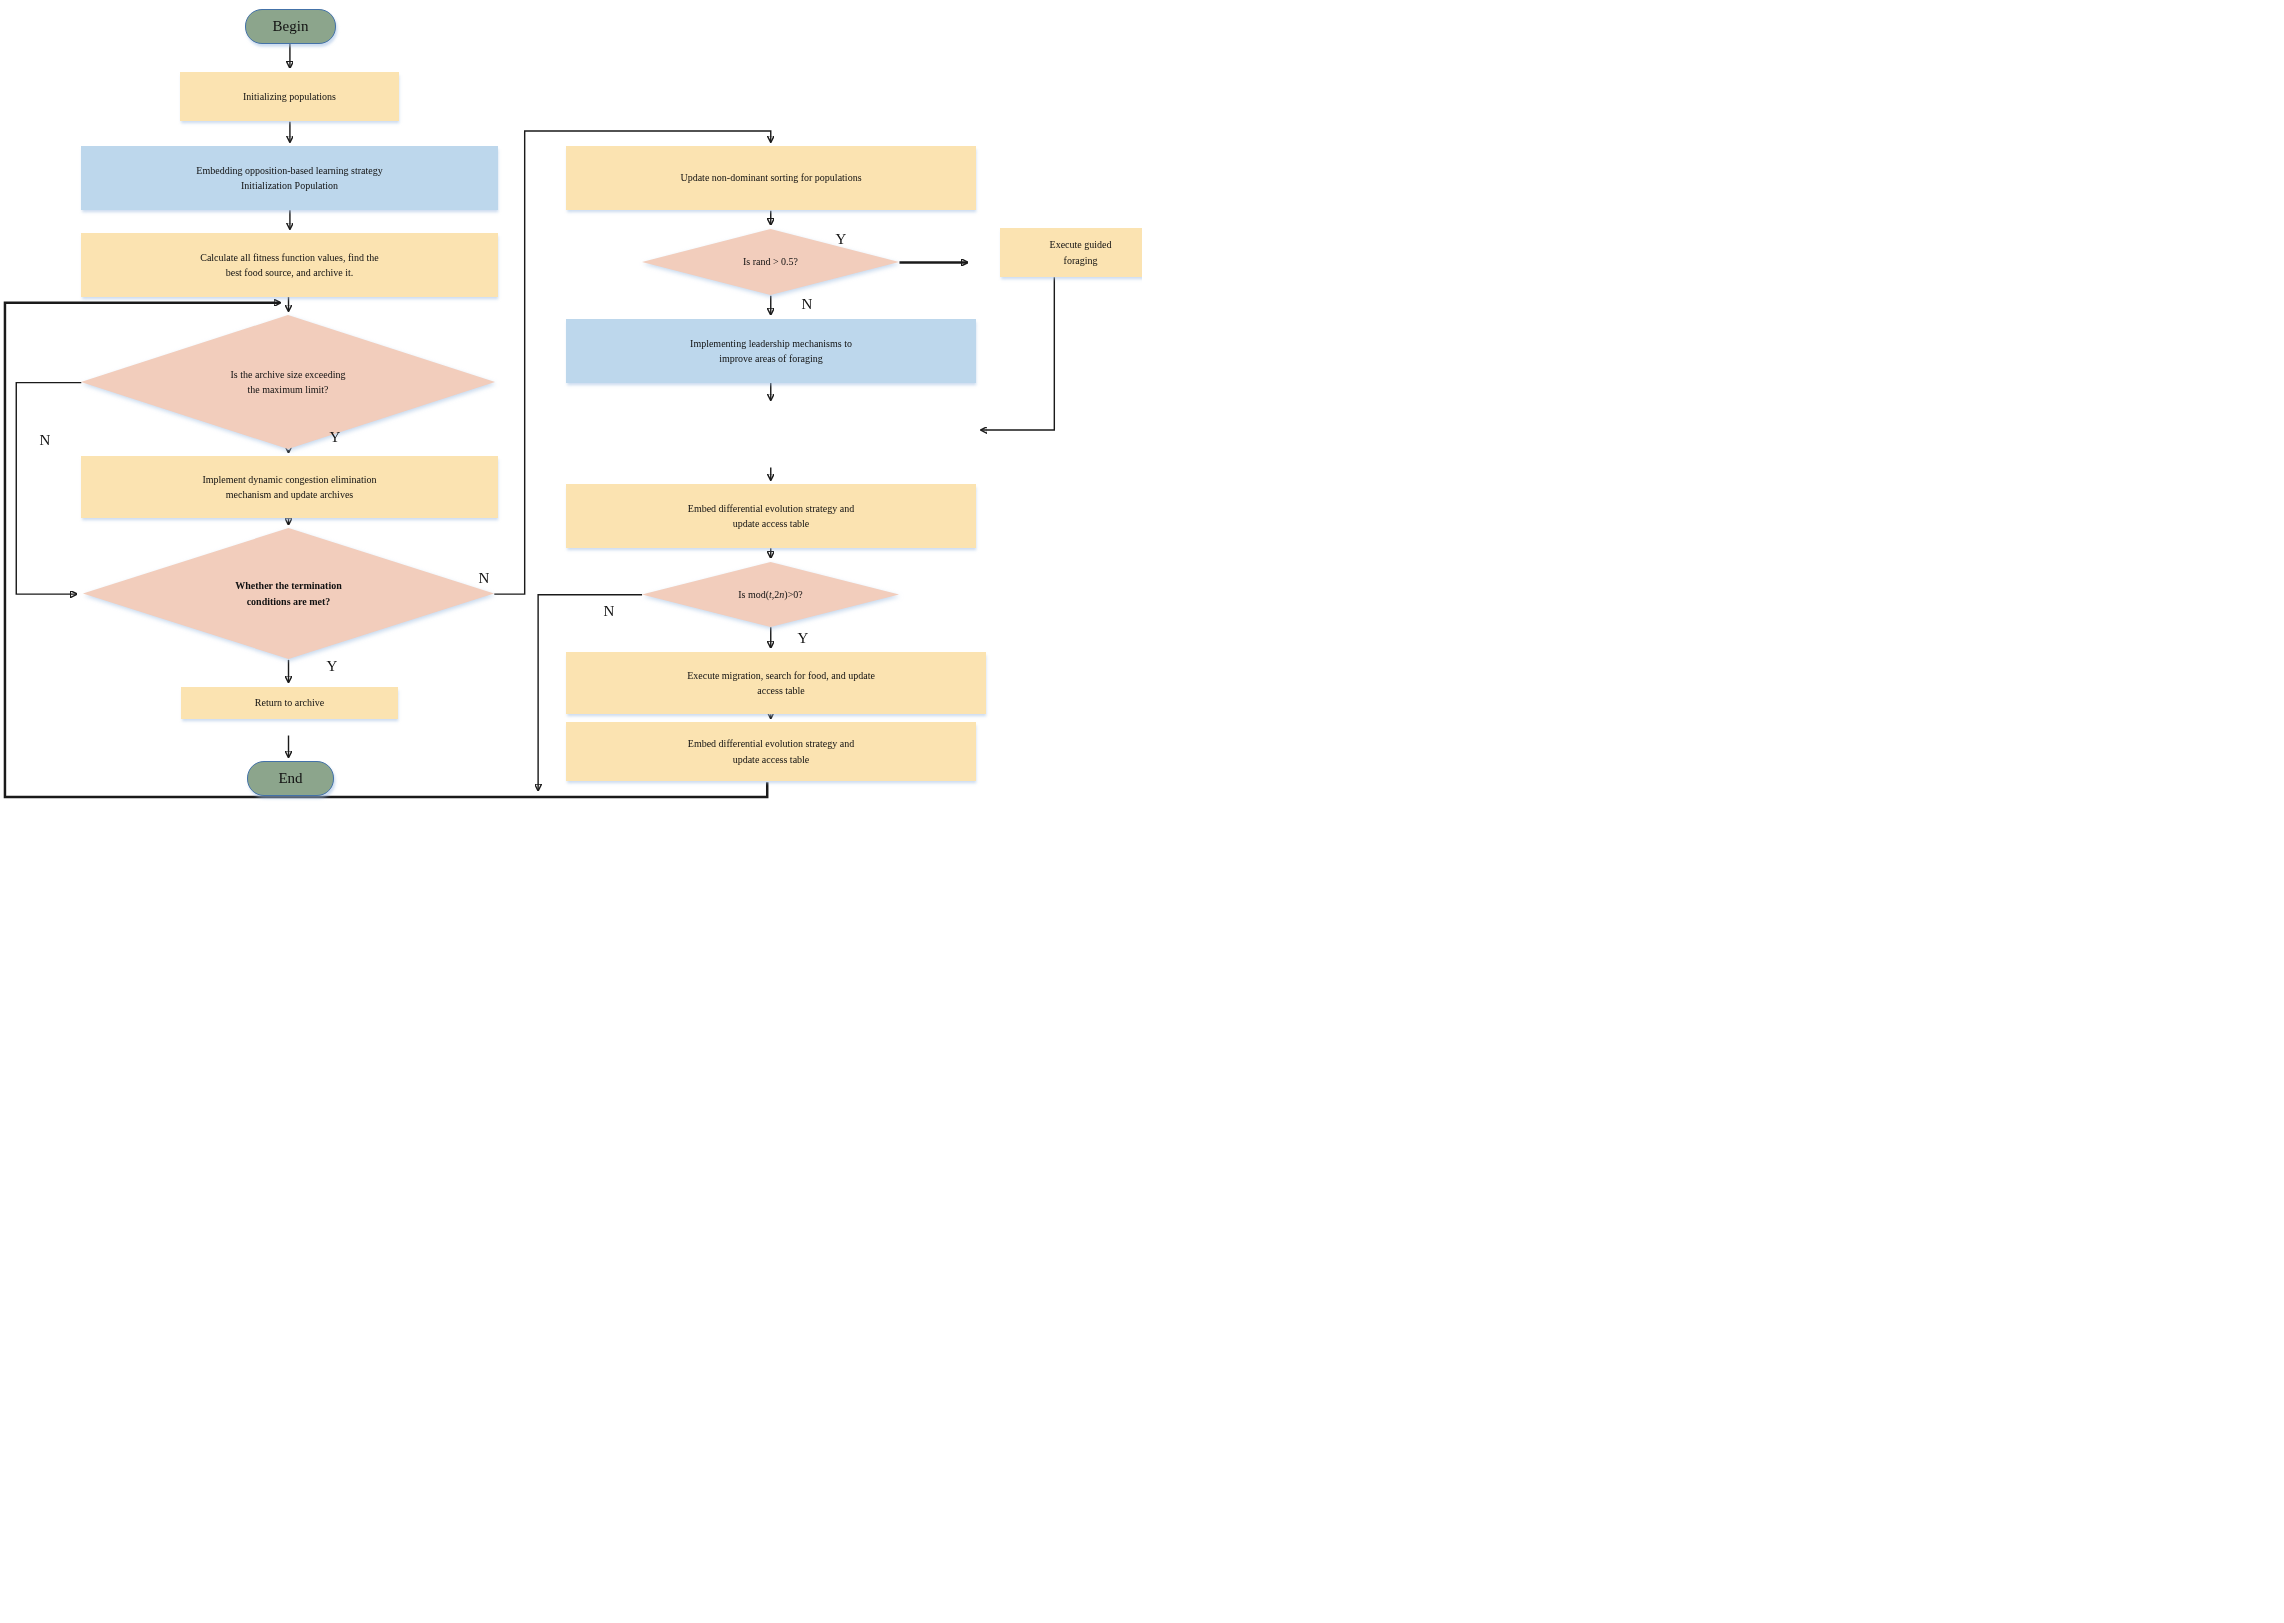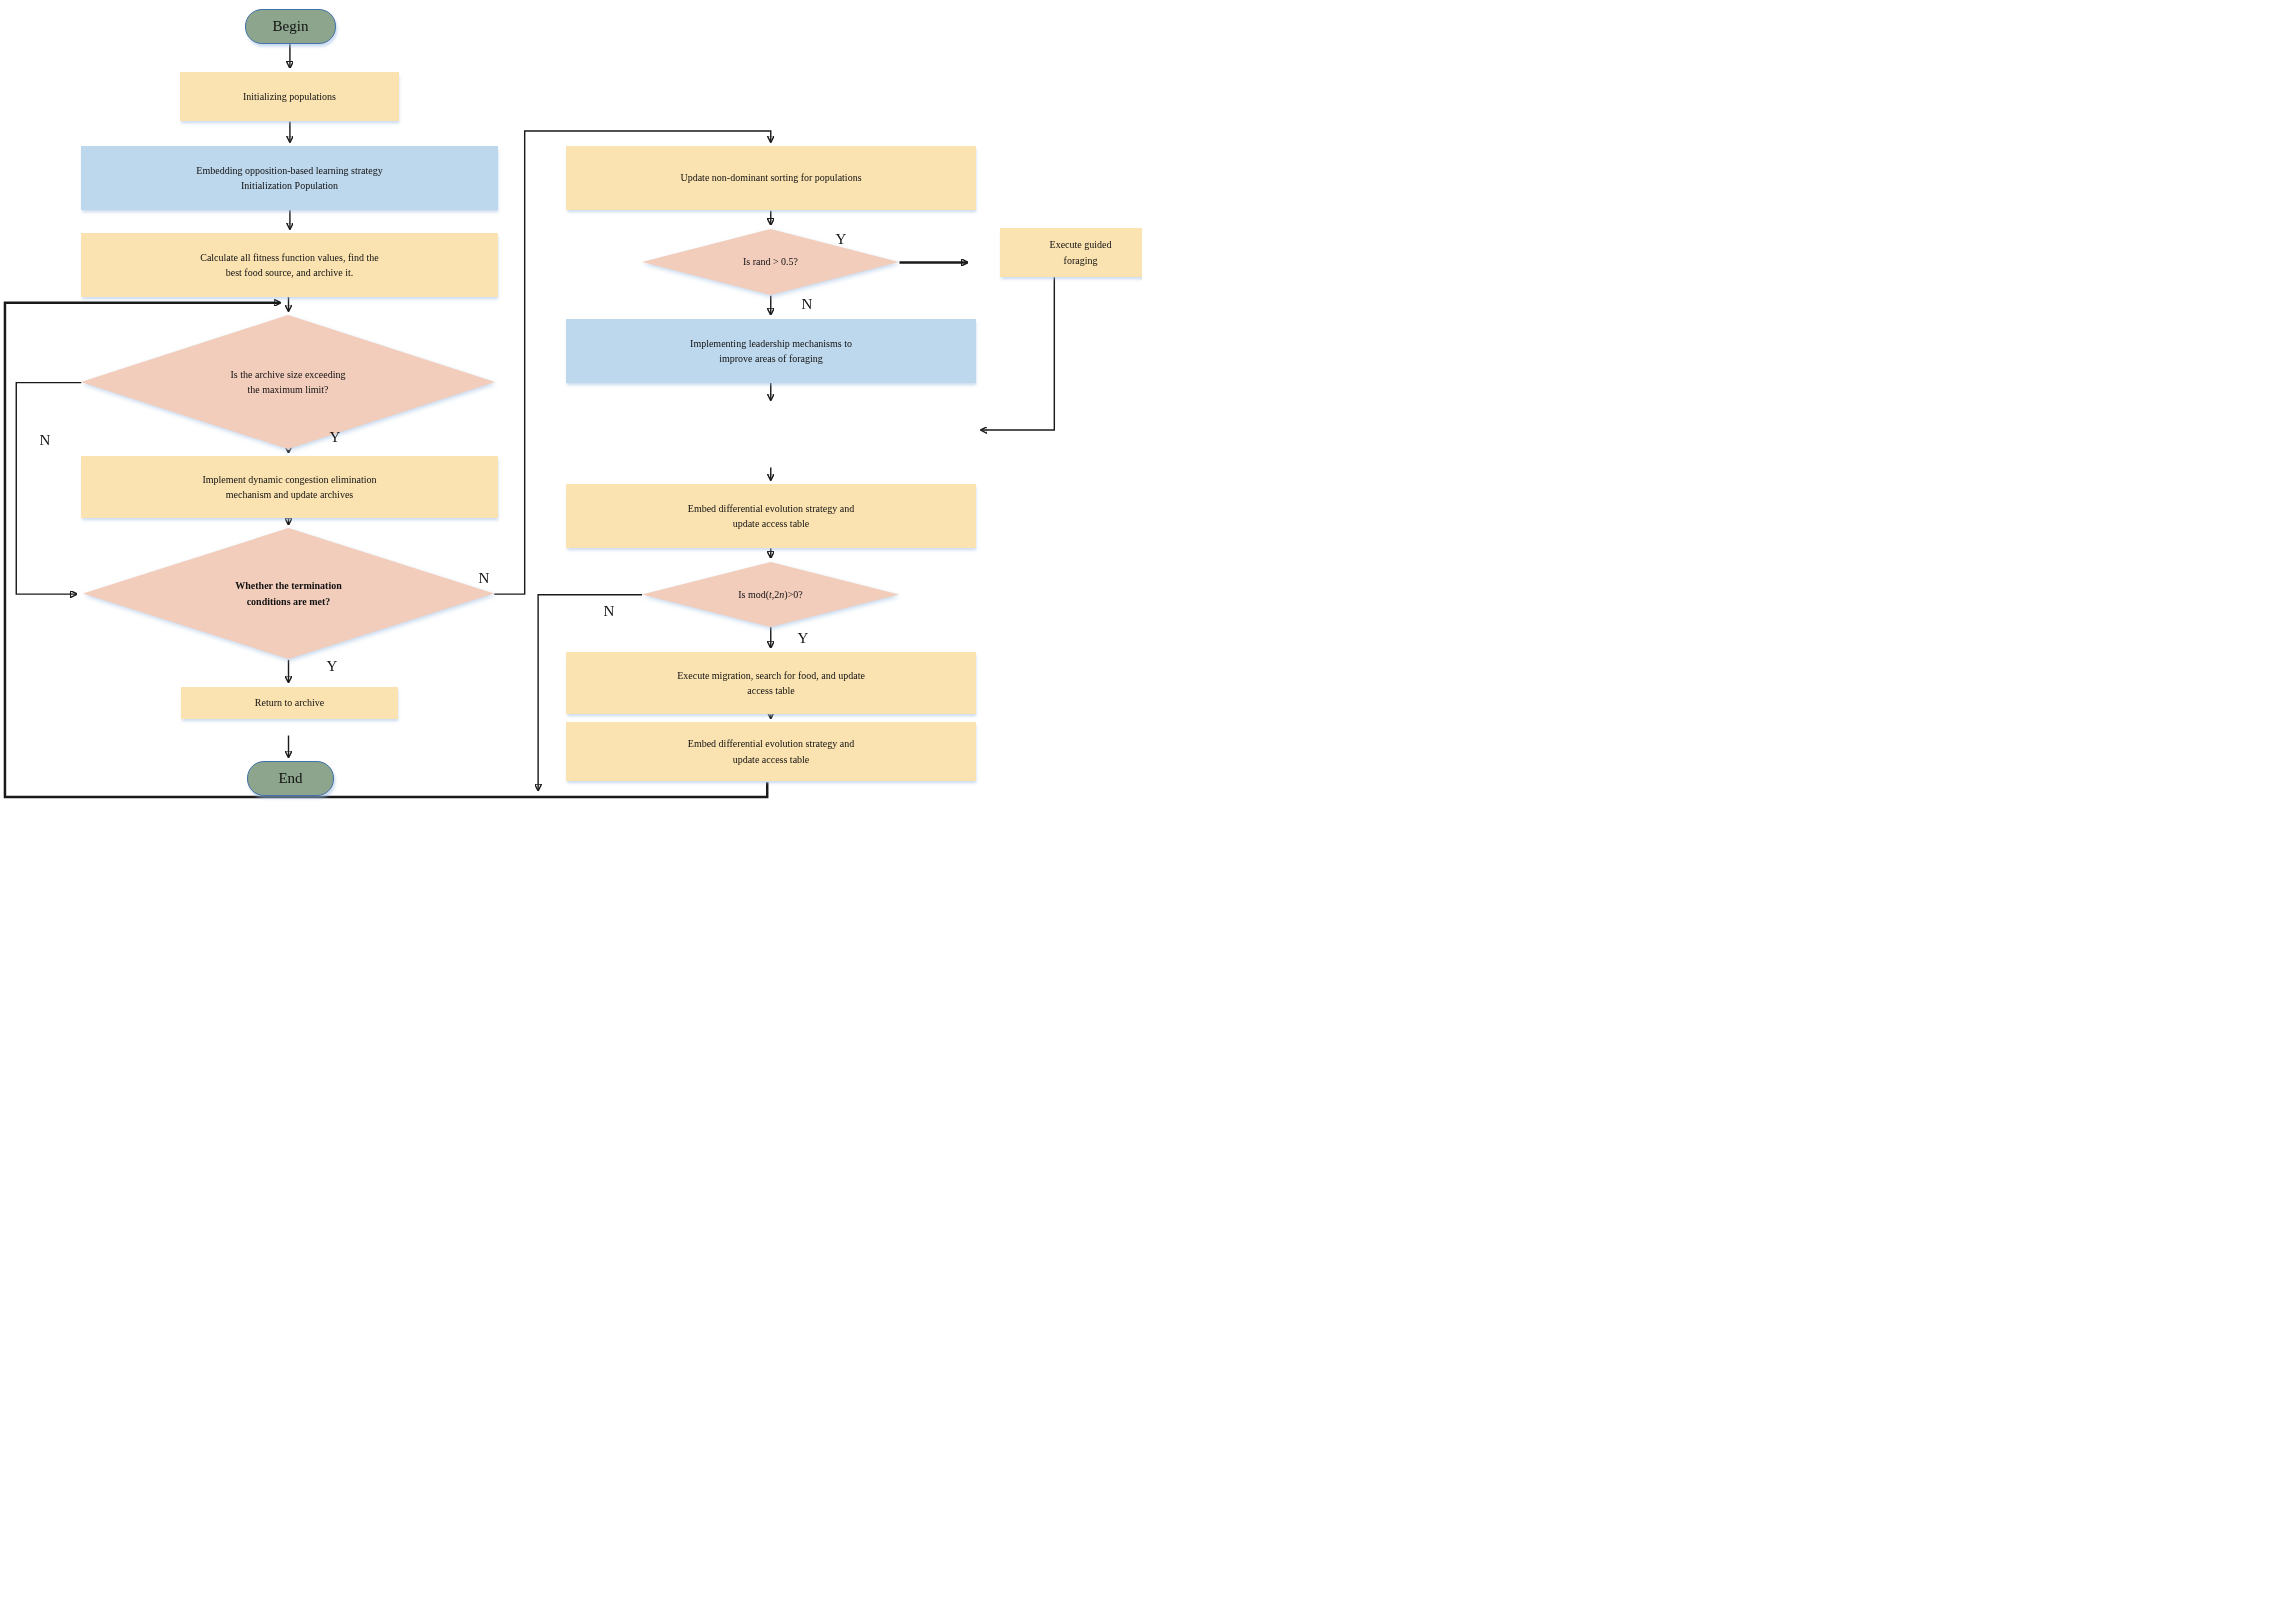--- a/index.html
+++ b/index.html
@@ -121,21 +121,21 @@
 improve areas of foraging</div>
 
 
   <div class="node process" style="left:566px;top:484px;width:410px;height:64px;">Embed differential evolution strategy and
 update access table</div>
 
   <div class="decision-wrap" style="left:642px;top:562px;width:257px;height:65px;">
     <div class="node decision"><span>Is mod(</span><i>t</i><span>,2</span><i>n</i><span>)&gt;0?</span></div>
   </div>
 
-  <div class="node process" style="left:566px;top:652px;width:410px;height:62px;">Execute migration, search for food, and update
+  <div class="node process" style="left:566px;top:652px;width:410px;height:62px;padding-left:10px;">Execute migration, search for food, and update
 access table</div>
 
   <div class="node process" style="left:566px;top:722px;width:410px;height:59px;">Embed differential evolution strategy and
 update access table</div>
 
   <span class="elabel" style="left:45px;top:440px;">N</span>
   <span class="elabel" style="left:335px;top:437px;">Y</span>
   <span class="elabel" style="left:484px;top:578px;">N</span>
   <span class="elabel" style="left:332px;top:666px;">Y</span>
   <span class="elabel" style="left:841px;top:239px;">Y</span>

